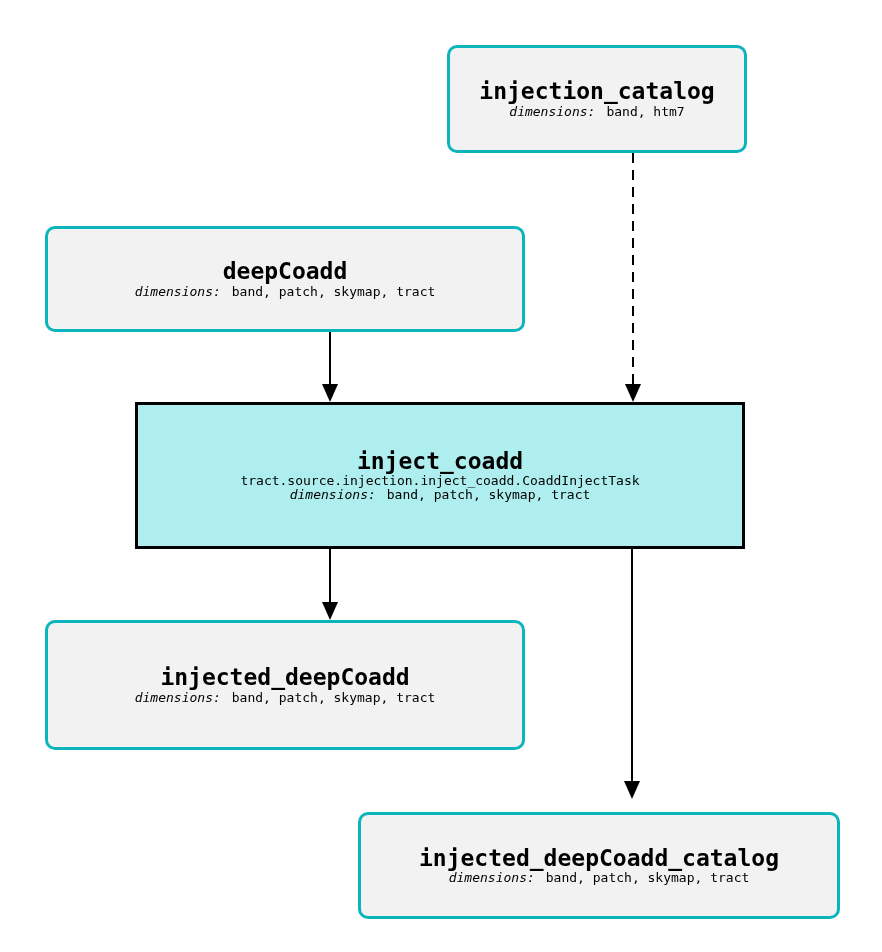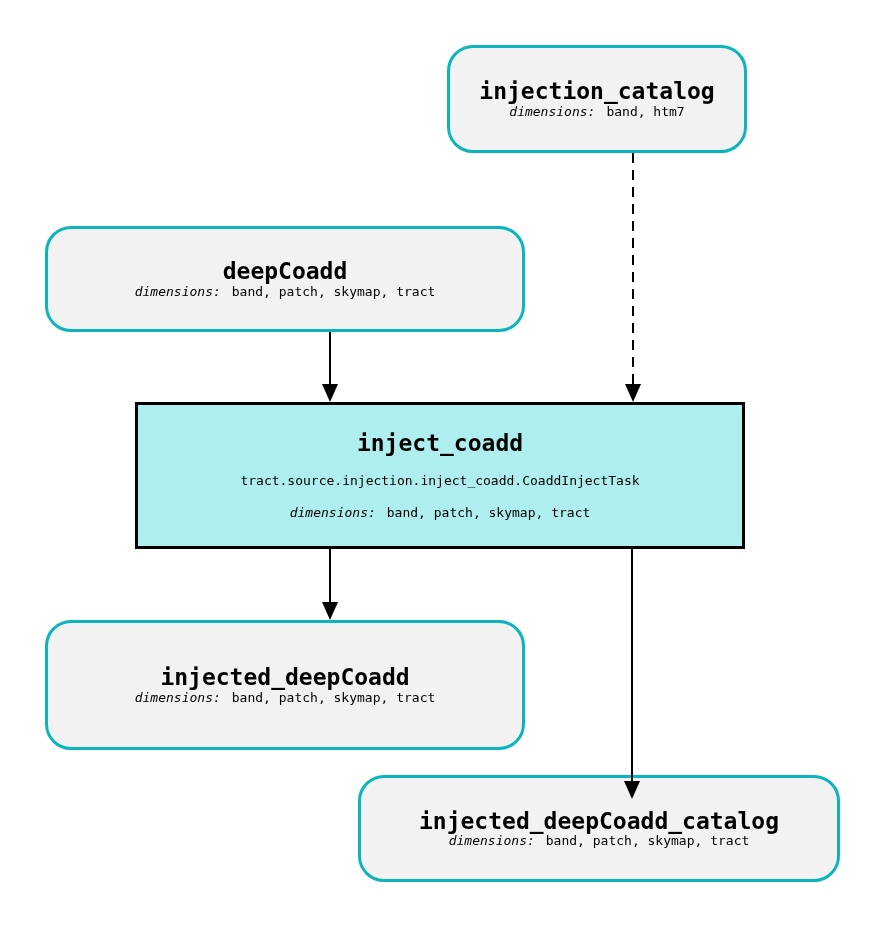--- a/index.html
+++ b/index.html
@@ -17,46 +17,45 @@
     box-sizing: border-box;
     display: flex;
     flex-direction: column;
     justify-content: center;
     align-items: center;
     text-align: center;
   }
   .dataset {
     background: var(--dataset-fill, #f2f2f2);
     border: 3px solid var(--dataset-border, #0cb4bc);
-    border-radius: 26px;
+    border-radius: 10px;
   }
   .task {
     background: var(--task-fill, #afeeee);
     border: 3px solid var(--task-border, #000000);
-    gap: 18px;
   }
   .node-title {
     font-weight: bold;
     font-size: 23px;
     line-height: 1.1;
     white-space: nowrap;
   }
   .node-dims, .task-class {
     font-size: 13px;
     line-height: 1.1;
     white-space: nowrap;
   }
   .dims-label { font-style: italic; margin-right: 11px; }
 
   
   #n-injection-catalog          { left: 447px; top:  45px; width: 300px; height: 108px; }
   #n-deepCoadd                  { left:  45px; top: 226px; width: 480px; height: 106px; }
   #n-inject-coadd               { left: 135px; top: 402px; width: 610px; height: 147px; }
   #n-injected-deepCoadd         { left:  45px; top: 620px; width: 480px; height: 130px; }
-  #n-injected-deepCoadd-catalog { left: 358px; top: 775px; width: 482px; height: 107px; }
+  #n-injected-deepCoadd-catalog { left: 358px; top: 812px; width: 482px; height: 107px; }
 
   
   .edge-line {
     position: absolute;
     width: 2px;
     background: var(--edge, #000000);
   }
   .edge-line.dashed {
     background: repeating-linear-gradient(to bottom,
       var(--edge, #000000) 0 10px, transparent 10px 17px);

